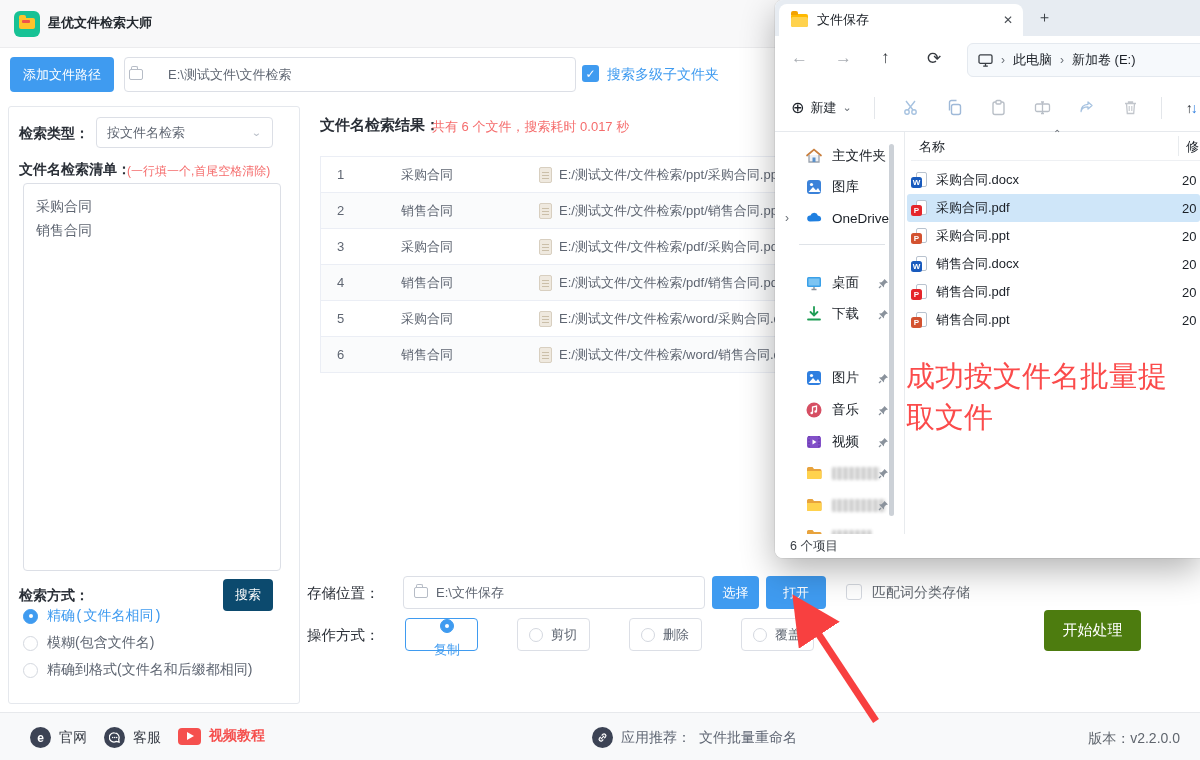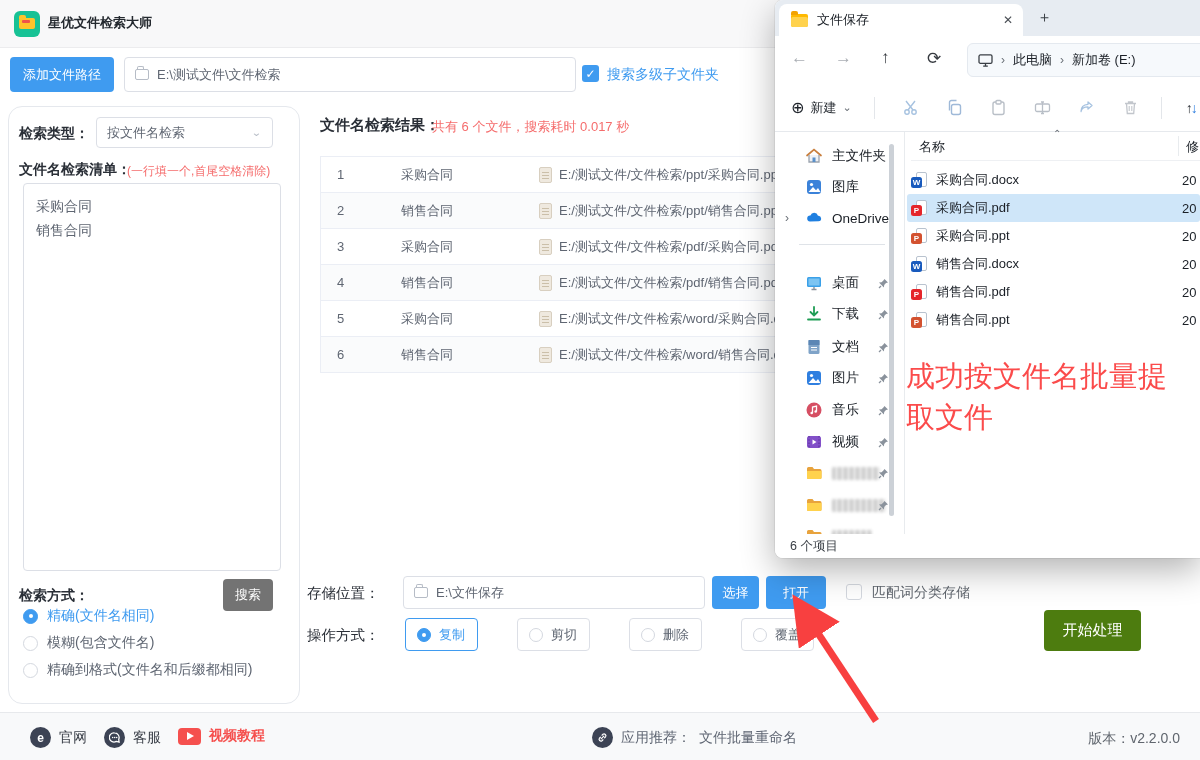--- a/index.html
+++ b/index.html
@@ -12,44 +12,44 @@
   .titlebar { left:0; top:0; width:1200px; height:48px; background:#f8f8f9; border-bottom:1px solid #ececee; }
   .logo { left:14px; top:11px; width:26px; height:26px; background:#17c295; border-radius:6px; }
   .logo .fold { position:absolute; left:5px; top:7px; width:16px; height:11px; background:#ffc32b; border-radius:2px; }
   .logo .fold:before { content:""; position:absolute; left:0; top:-3px; width:7px; height:4px; background:#ffc32b; border-radius:2px 2px 0 0; }
   .logo .slot { position:absolute; left:8px; top:9px; width:8px; height:3px; background:#f0534a; border-radius:1px; }
   .apptitle { left:48px; top:14px; font-size:13px; font-weight:bold; color:#24292f; }
 
   
   .btn-blue { background:#3f9bf0; color:#fff; border:none; border-radius:4px; font-size:13px; cursor:pointer; font-family:inherit; }
   .addpath { left:10px; top:57px; width:104px; height:35px; }
-  .pathbox { left:124px; top:57px; width:452px; height:35px; background:#fff; border:1px solid #dcdfe6; border-radius:4px; display:flex; align-items:center; padding:0 10px; gap:8px; }
+  .pathbox { left:124px; top:57px; width:452px; height:35px; background:#fff; border:1px solid #dcdfe6; border-radius:4px; display:flex; align-items:center; padding:0 4px; gap:25px; }
   .pathbox input { border:none; outline:none; flex:1; font-size:13px; color:#5f6672; font-family:inherit; background:transparent; }
   .folder-ic { width:14px; height:11px; border:1.4px solid #b6bcc6; border-radius:2px; position:relative; flex:none; }
   .folder-ic:before { content:""; position:absolute; left:1px; top:-4px; width:5px; height:3px; border:1.4px solid #b6bcc6; border-bottom:none; border-radius:2px 2px 0 0; }
   .chk { width:17px; height:17px; border-radius:3px; display:flex; align-items:center; justify-content:center; font-size:12px; }
   .chk.on { background:#3f9bf0; color:#fff; }
   .chk.off { background:#fff; border:1px solid #d4d8df; color:transparent; }
   .subchk { left:582px; top:65px; }
   .subchk-label { left:607px; top:66px; font-size:14px; color:#3f9bf0; }
 
   
-  .leftcard { left:8px; top:106px; width:292px; height:598px; border:1px solid #e5e8ed; border-radius:14px; background:#fff; }
+  .leftcard { left:8px; top:106px; width:292px; height:598px; border:1px solid #e5e8ed; border-radius:3px; background:#fff; }
   .lbl { font-size:14px; font-weight:bold; color:#2a2f37; }
   .type-label { left:10px; top:18px; }
   .select { left:87px; top:10px; width:177px; height:31px; border:1px solid #dcdfe6; border-radius:4px; background:#fff; display:flex; align-items:center; padding:0 10px; justify-content:space-between; cursor:pointer; }
   .select .val { font-size:13px; color:#5f6672; }
   .select .car { font-size:13px; color:#b6bcc6; transform:scaleY(.8); }
   .list-label { left:10px; top:54px; }
   .list-hint { left:118px; top:56px; font-size:12px; color:#f56c6c; }
   .kwarea { left:14px; top:76px; width:258px; height:388px; border:1px solid #dcdfe6; border-radius:4px; resize:none; font-size:14px; color:#5f6672; padding:10px 12px; line-height:24px; font-family:inherit; outline:none; }
   .mode-label { left:10px; top:480px; }
-  .searchbtn { left:214px; top:472px; width:50px; height:32px; background:#737373; color:#fff; border:none; border-radius:4px; font-size:13px; cursor:pointer; font-family:inherit; }
+  .searchbtn { left:214px; top:472px; width:50px; height:32px; background:#0c4a6e; color:#fff; border:none; border-radius:4px; font-size:13px; cursor:pointer; font-family:inherit; }
   .radio-row { left:14px; display:flex; align-items:center; gap:9px; height:18px; cursor:pointer; }
-  .rr1 { top:500px; } .rr2 { top:527px; } .rr3 { top:554px; }
+  .rr1 { top:500px;font-family:Liberation Mono, monospace; } .rr2 { top:527px; } .rr3 { top:554px; }
   .rdot { width:15px; height:15px; border-radius:50%; flex:none; }
   .rdot.on { background:#3f9bf0; border:1px solid #3f9bf0; position:relative; }
   .rdot.on:after { content:""; position:absolute; left:4.5px; top:4.5px; width:4px; height:4px; border-radius:50%; background:#fff; }
   .rdot.off { background:#fff; border:1px solid #d4d8df; }
   .rlabel { font-size:14px; color:#5f6672; }
   .rlabel.sel { color:#3f9bf0; }
 
   
   .result-label { left:320px; top:116px; font-size:15px; font-weight:bold; color:#2a2f37; }
   .result-stat { left:432px; top:118px; font-size:13px; color:#f56c6c; }
@@ -67,21 +67,21 @@
   
   .save-label { left:307px; top:584px; font-size:14.5px; color:#2a2f37; }
   .savebox { left:403px; top:576px; width:302px; height:33px; background:#fff; border:1px solid #dcdfe6; border-radius:4px; display:flex; align-items:center; padding:0 10px; gap:8px; }
   .savebox input { border:none; outline:none; flex:1; font-size:13px; color:#5f6672; font-family:inherit; background:transparent; }
   .choosebtn { left:712px; top:576px; width:47px; height:33px; }
   .openbtn  { left:766px; top:576px; width:60px; height:33px; }
   .clschk { left:846px; top:584px; width:16px; height:16px; }
   .cls-label { left:872px; top:584px; font-size:14px; color:#60666e; }
   .op-label { left:307px; top:626px; font-size:14.5px; color:#2a2f37; }
   .opbox { top:618px; width:73px; height:33px; border:1px solid #dcdfe6; border-radius:4px; background:#fff; display:flex; align-items:center; gap:8px; padding-left:11px; cursor:pointer; }
-  .opbox.sel { border-color:#3f9bf0; }
+  .opbox.sel { border-color:#3f9bf0;flex-direction:column; }
   .opbox .rdot { width:14px; height:14px; }
   .opbox .rdot.on:after { left:4px; top:4px; }
   .opbox span.t { font-size:13px; color:#5f6672; }
   .opbox.sel span.t { color:#3f9bf0; }
   .op1{left:405px;} .op2{left:517px;} .op3{left:629px;} .op4{left:741px;}
   .startbtn { left:1044px; top:610px; width:97px; height:41px; background:#4d7c0f; color:#fff; border:none; border-radius:4px; font-size:15px; cursor:pointer; font-family:inherit; }
 
   
   .footer { left:0; top:712px; width:1200px; height:48px; background:#f8f9fa; border-top:1px solid #e7e9ec; }
   .f-item { position:absolute; top:14px; display:flex; align-items:center; gap:8px; font-size:14px; color:#3a3f48; cursor:pointer; }
@@ -408,32 +408,20 @@
           <svg class="si-ic" viewBox="0 0 18 18">
               <path d="M9 2v8M5.5 7L9 10.5 12.5 7" fill="none" stroke="#1f9d55" stroke-width="1.8" stroke-linecap="round"></path>
               <path d="M3 14.5h12" stroke="#1f9d55" stroke-width="1.8" stroke-linecap="round"></path>
             </svg>
           <span>下载</span>
           <svg class="pin" width="11" height="11" viewBox="0 0 11 11">
               <path d="M6.5 1l3.5 3.5-2 .6-1.8 1.8-.3 2.6L1 4.6l2.6-.3 1.8-1.8z" fill="#8a929c"></path>
               <path d="M3 8l-2 2" stroke="#8a929c" stroke-width="1.2"></path>
             </svg>
         </div>
-        <div class="sitem" style="top:200px">
-          <svg class="si-ic" viewBox="0 0 18 18">
-              <rect x="3.5" y="2" width="11" height="14" rx="1.5" fill="#7fa3c8"></rect>
-              <rect x="3.5" y="2" width="11" height="5" fill="#5b86b5"></rect>
-              <path d="M6 9.5h6M6 12h6" stroke="#fff" stroke-width="1.2"></path>
-            </svg>
-          <span>文档</span>
-          <svg class="pin" width="11" height="11" viewBox="0 0 11 11">
-              <path d="M6.5 1l3.5 3.5-2 .6-1.8 1.8-.3 2.6L1 4.6l2.6-.3 1.8-1.8z" fill="#8a929c"></path>
-              <path d="M3 8l-2 2" stroke="#8a929c" stroke-width="1.2"></path>
-            </svg>
-        </div>
         <div class="sitem" style="top:263px">
           <svg class="si-ic" viewBox="0 0 18 18">
               <circle cx="9" cy="9" r="7.5" fill="#d64f63"></circle>
               <path d="M7.5 12V6l4-1v5.5" fill="none" stroke="#fff" stroke-width="1.3"></path>
               <circle cx="6.7" cy="12" r="1.3" fill="#fff"></circle>
               <circle cx="10.7" cy="10.5" r="1.3" fill="#fff"></circle>
             </svg>
           <span>音乐</span>
           <svg class="pin" width="11" height="11" viewBox="0 0 11 11">
               <path d="M6.5 1l3.5 3.5-2 .6-1.8 1.8-.3 2.6L1 4.6l2.6-.3 1.8-1.8z" fill="#8a929c"></path>

